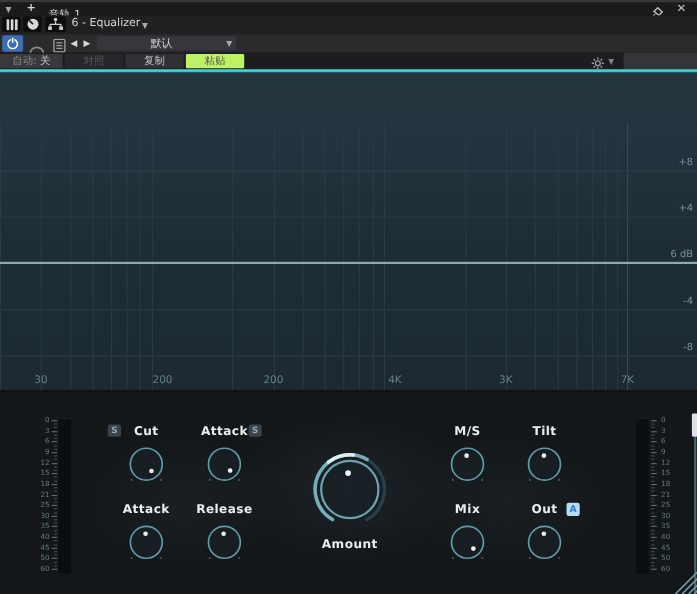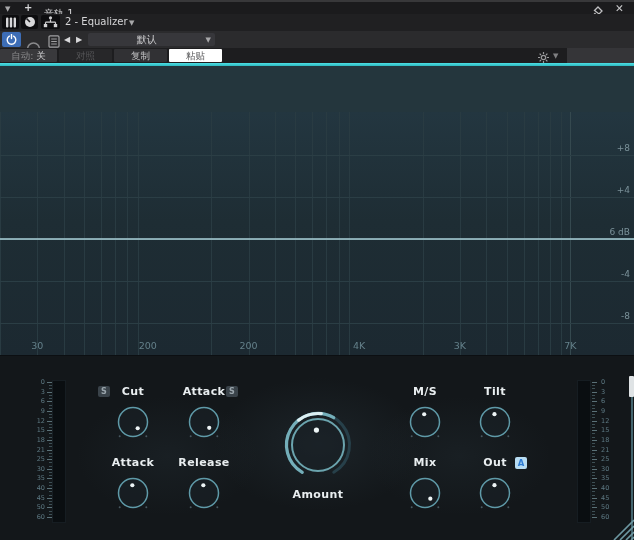--- a/index.html
+++ b/index.html
@@ -92,21 +92,21 @@
         </svg>
     </span>
     <span class="abs iconbtn" style="left:41px;top:1px;width:19px;height:14px;">
       <svg width="15" height="12" viewBox="0 0 15 12">
           <circle cx="7.5" cy="1.8" r="1.6" fill="#d0d0d2"></circle>
           <path d="M7.5 3.4 L7.5 6.2 M2.5 6.2 L12.5 6.2 M2.5 6.2 L2.5 8 M12.5 6.2 L12.5 8" stroke="#d0d0d2" stroke-width="1.2" fill="none"></path>
           <rect x="0.8" y="8" width="3.4" height="3.2" fill="#d0d0d2"></rect>
           <rect x="10.8" y="8" width="3.4" height="3.2" fill="#d0d0d2"></rect>
         </svg>
     </span>
-    <span class="abs chrome-txt" style="left:65px;top:2px;">2 - Equalizer</span>
+    <span class="abs chrome-txt" style="left:65px;top:2px;">6 - Equalizer</span>
     <span class="abs tri" style="left:129px;top:4px;">▼</span>
   </div>
 
   <div class="abs row3">
     <span class="abs pwr-btn" style="left:2px;top:1px;width:19px;height:15px;">
       <svg width="11" height="11" viewBox="0 0 11 11">
           <path d="M3.4 2.2 A4.3 4.3 0 1 0 7.6 2.2" fill="none" stroke="#fff" stroke-width="1.4" stroke-linecap="round"></path>
           <path d="M5.5 0.5 L5.5 4.5" stroke="#fff" stroke-width="1.4" stroke-linecap="round"></path>
         </svg>
     </span>
@@ -129,21 +129,21 @@
     </span>
   </div>
 
   <div class="abs row4">
     <span class="r4btn" style="left:0px;width:57px;background:#39393c;">
       <span style="color:#8a8a8c;">自动:</span>
       <span style="color:#d0d0d2;">关</span>
     </span>
     <span class="r4btn" style="left:59px;width:53px;background:#272729;color:#565658;">对照</span>
     <span class="r4btn" style="left:114px;width:53px;background:#313134;color:#c4c4c6;">复制</span>
-    <span class="r4btn" style="left:169px;width:53px;background:#ffffff;color:#565658;">粘贴</span>
+    <span class="r4btn" style="left:169px;width:53px;background:#bef264;color:#565658;">粘贴</span>
     <span class="abs" style="left:537px;top:1px;">
       <svg width="13" height="13" viewBox="0 0 13 13">
           <g stroke="#9a9a9c" stroke-width="1.2" fill="none">
             <circle cx="6.5" cy="6.5" r="2.2"></circle>
             <path d="M6.5 1 L6.5 3 M6.5 10 L6.5 12 M1 6.5 L3 6.5 M10 6.5 L12 6.5 M2.6 2.6 L4 4 M9 9 L10.4 10.4 M10.4 2.6 L9 4 M4 9 L2.6 10.4"></path>
           </g>
         </svg>
     </span>
     <span class="abs tri" style="left:553px;top:3px;color:#808082;">▼</span>
     <span class="abs" style="left:567px;top:0;width:67px;height:15px;background:#353538;"></span>

